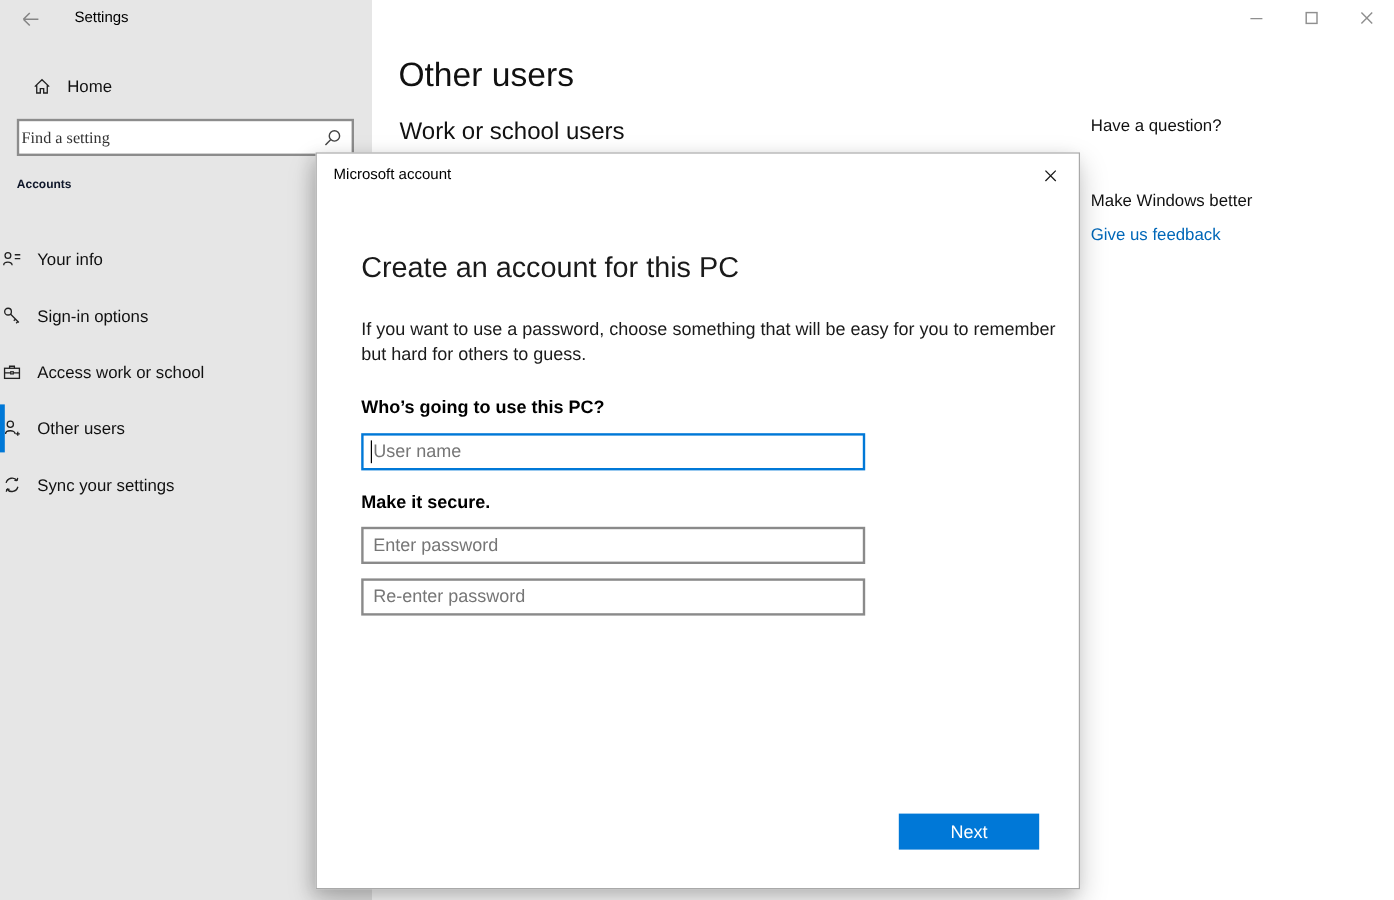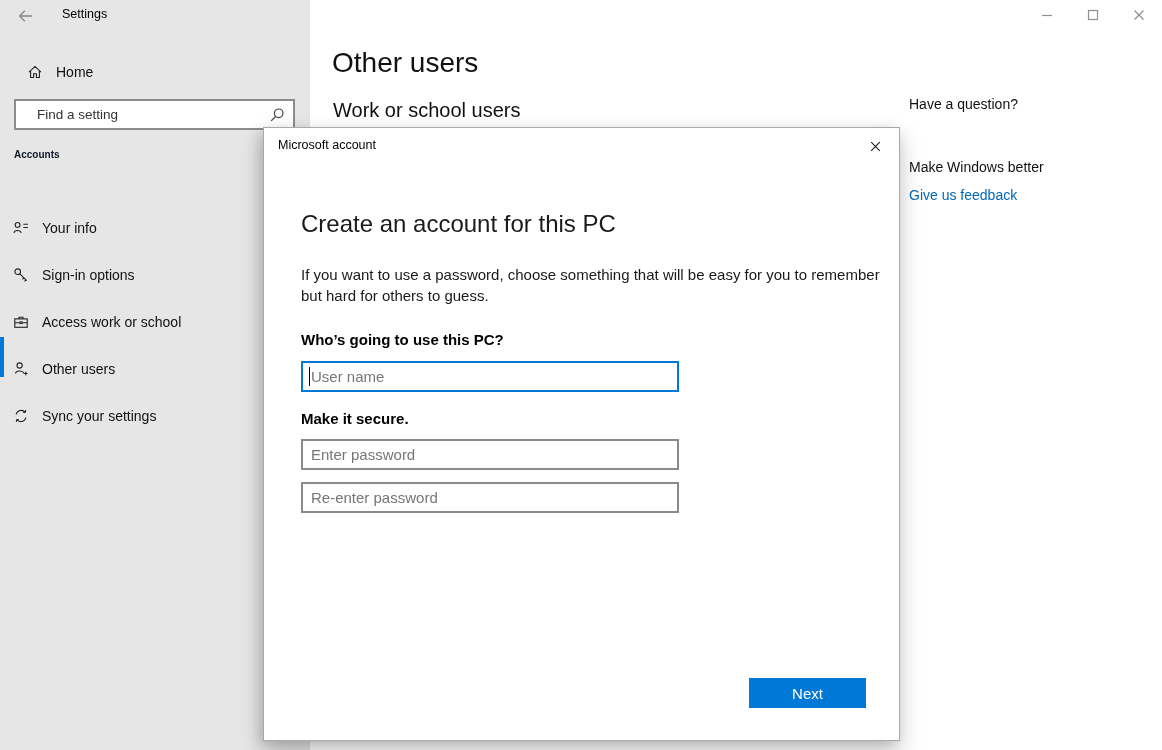--- a/index.html
+++ b/index.html
@@ -14,28 +14,28 @@
 
   
   .sidebar { position: absolute; left: 0; top: 0; width: 310px; height: 750px; background: var(--sidebar_bg, #e6e6e6); z-index: 1; }
   .back-btn { position: absolute; left: 8px; top: 3px; width: 34px; height: 26px; display: flex; align-items: center; justify-content: center; background: transparent; border: none; }
   .app-title { position: absolute; left: 62px; top: 7px; font-size: 12.5px; color: #000; text-align: center; }
 
   .home-item { position: absolute; left: 0; top: 56px; width: 310px; height: 32px; display: flex; align-items: center; padding-left: 27px; gap: 13px; cursor: default; }
   .home-item .label, .nav-item .label { font-size: 14px; color: #111; }
 
   .search-box { position: absolute; left: 14px; top: 99px; width: 281px; height: 31px; background: #fff; border: 2px solid #8c8c8c; display: flex; align-items: center; }
-  .search-box input { flex: 1; height: 100%; border: none; outline: none; background: transparent; font-family: Liberation Sans, sans-serif; font-size: 13.5px; color: #2b2b2b; padding-left: 21px; }
+  .search-box input { flex: 1; height: 100%; border: none; outline: none; background: transparent; font-family: Liberation Serif, serif; font-size: 13.5px; color: #2b2b2b; padding-left: 2px; }
   .search-box input::placeholder { color: #333; opacity: 1; }
   .search-icon-btn { width: 32px; height: 100%; display: flex; align-items: center; justify-content: center; }
 
   .section-heading { position: absolute; left: 14px; top: 149px; font-size: 10px; font-weight: 700; color: #0f172a; }
 
   .nav { position: absolute; left: 0; top: 196px; width: 310px; }
-  .nav-item { position: relative; height: 40px; margin-bottom: 7px; display: flex; align-items: flex-end; padding-left: 13px; gap: 13px; cursor: default; }
+  .nav-item { position: relative; height: 40px; margin-bottom: 7px; display: flex; align-items: center; padding-left: 2px; gap: 13px; cursor: default; }
   .nav-item.selected::before { content: ""; position: absolute; left: 0; top: 0; width: 4px; height: 100%; background: var(--accent, #0078d7); }
 
   .icon16 { width: 16px; height: 16px; flex: 0 0 16px; display: block; }
 
   
   .page-title { position: absolute; left: 332px; top: 47px; font-size: 28px; font-weight: 300; color: #111; letter-spacing: 0; }
   .section-title { position: absolute; left: 333px; top: 99px; font-size: 20px; font-weight: 400; color: #111; }
 
   .help-col { position: absolute; left: 909px; top: 96px; width: 240px; }
   .help-title { font-size: 14px; color: #111; margin-bottom: 12px; }
@@ -46,21 +46,21 @@
   .dialog { position: absolute; left: 263px; top: 127px; width: 637px; height: 614px; background: #fff; border: 1px solid #a9a9a9; box-shadow: 0 10px 22px rgba(0,0,0,.22), -4px 4px 12px rgba(0,0,0,.12); z-index: 10; }
   .dialog-title { position: absolute; left: 14px; top: 10px; font-size: 12.5px; color: #000; }
   .dialog-close { position: absolute; right: 8px; top: 4px; width: 32px; height: 28px; display: flex; align-items: center; justify-content: center; background: transparent; border: none; }
 
   .dlg-heading { position: absolute; left: 37px; top: 82px; font-size: 24px; font-weight: 300; color: #1a1a1a; }
   .dlg-body { position: absolute; left: 37px; top: 136px; width: 585px; font-size: 15px; line-height: 21px; color: #1a1a1a; }
   .field-label { position: absolute; left: 37px; font-size: 15px; font-weight: 700; color: #000; }
   .who-label { top: 203px; }
   .secure-label { top: 282px; }
 
-  .input-wrap { position: absolute; left: 37px; width: 378px; height: 31px; }
+  .input-wrap { position: absolute; left: 37px; width: 420px; height: 31px; }
   .username-wrap { top: 233px; }
   .password-wrap { top: 311px; }
   .reenter-wrap { top: 354px; }
   .input-wrap input { width: 100%; height: 100%; border: 2px solid #8a8a8a; background: #fff; outline: none; font-family: "Liberation Sans", sans-serif; font-size: 15px; color: #1a1a1a; padding-left: 8px; }
   .input-wrap input::placeholder { color: #767676; opacity: 1; }
   .username-wrap input { border-color: var(--accent, #0078d7); }
   .caret { position: absolute; left: 8px; top: 6px; width: 1px; height: 19px; background: #000; }
 
   .next-btn { position: absolute; left: 485px; top: 550px; width: 117px; height: 30px; background: var(--accent, #0078d7); color: #fff; border: none; font-family: "Liberation Sans", sans-serif; font-size: 15px; display: flex; align-items: center; justify-content: center; cursor: default; }
 

